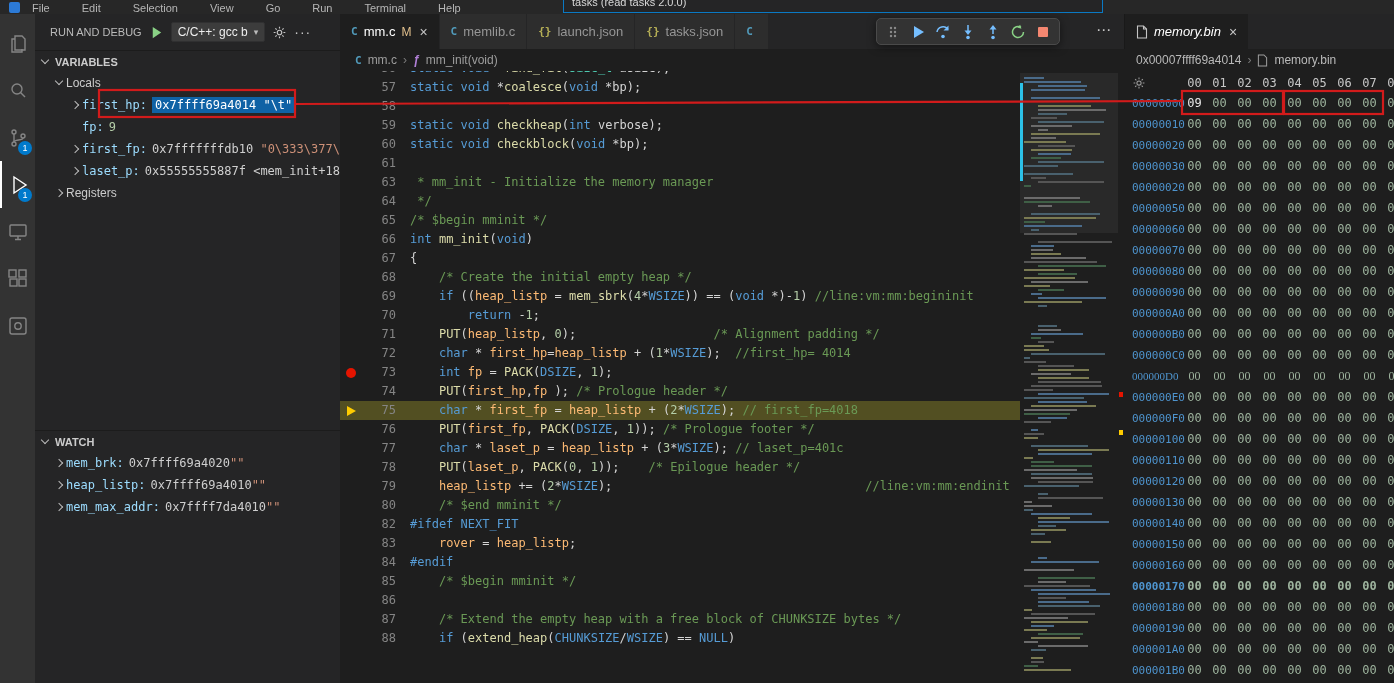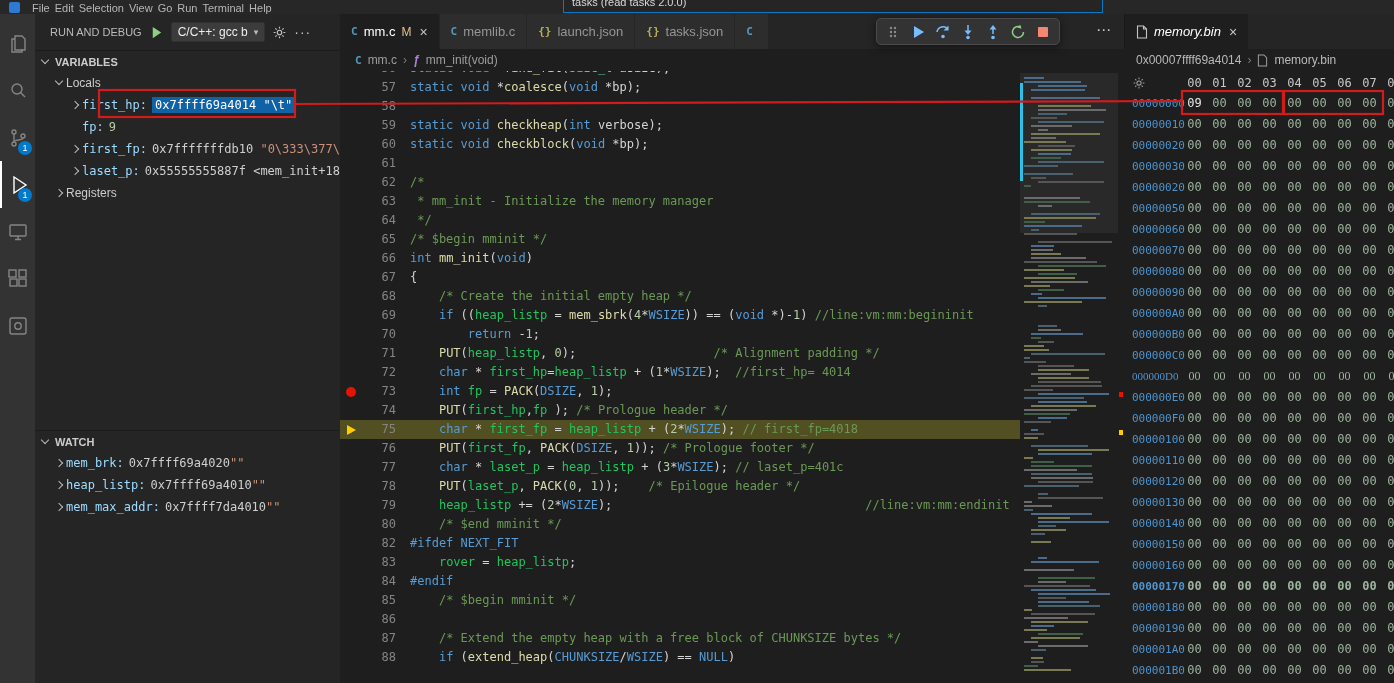--- a/index.html
+++ b/index.html
@@ -1,21 +1,21 @@
 <!DOCTYPE html>
 <html><head>
 <meta charset="utf-8">
 <style>
   html,body{margin:0;padding:0;background:#1e1e1e;width:1394px;height:683px;overflow:hidden;
     font-family:"Liberation Sans","DejaVu Sans",sans-serif;font-size:12px;color:#ccc;}
   *{box-sizing:border-box;}
   
   .titlebar{position:absolute;left:0;top:0;width:1394px;height:14px;background:#272727;overflow:hidden;z-index:5;}
   .app-icon{position:absolute;left:9px;top:2px;width:11px;height:11px;background:#2c7ad6;border-radius:2px;}
-  .menubar{position:absolute;left:32px;top:0;height:14px;display:flex;gap:5px;align-items:flex-start;}
+  .menubar{position:absolute;left:32px;top:0;height:14px;display:flex;gap:32px;align-items:flex-start;}
   .menubar span{font-size:11px;color:#b6b6b6;line-height:16px;}
   .quick-input{position:absolute;left:563px;top:0;width:540px;height:13px;background:#252526;
     border:1px solid #0a79c4;border-top:none;overflow:hidden;padding:0 8px;}
   .quick-input span{position:relative;top:-4px;display:block;font-size:11px;color:#d8d8d8;}
   
   .activitybar{position:absolute;left:0;top:14px;width:35px;bottom:0;background:#333;z-index:4;padding-top:6px;}
   .act-item{position:relative;width:35px;height:47px;display:flex;align-items:center;justify-content:center;color:#858585;}
   .act-item.active{border-left:2px solid #fff;color:#fff;}
   .act-item svg{stroke:currentColor;fill:none;stroke-width:1.4;}
   .badge{position:absolute;right:3px;bottom:6px;background:#007acc;color:#fff;border-radius:50%;
@@ -70,21 +70,21 @@
   .code-wrap{position:absolute;left:340px;top:71px;width:680px;bottom:0;overflow:hidden;background:#1e1e1e;}
   .code-inner{position:absolute;left:0;top:-12px;width:680px;}
   .code-line{display:flex;height:19px;line-height:19px;white-space:pre;
     font-family:"DejaVu Sans Mono",monospace;font-size:12px;width:680px;}
   .code-line.current{background:#524f22;}
   .glyph{width:22px;flex:none;display:flex;align-items:center;justify-content:center;}
   .lnum{width:34px;flex:none;text-align:right;color:#858585;padding-right:0;}
   .lpad{width:14px;flex:none;}
   .bp{width:10px;height:10px;border-radius:50%;background:#e51400;}
   .cur-arrow{width:0;height:0;border-left:9px solid #ffcc00;border-top:5px solid transparent;border-bottom:5px solid transparent;}
-  .tok-k{color:#569cd6;} .tok-t{color:#4ec9b0;} .tok-f{color:#dcdcaa;} .tok-v{color:#22c55e;}
+  .tok-k{color:#569cd6;} .tok-t{color:#4ec9b0;} .tok-f{color:#dcdcaa;} .tok-v{color:#fdba74;}
   .tok-n{color:#b5cea8;} .tok-c{color:#6a9955;} .tok-m{color:#569cd6;} .tok-p{color:#d4d4d4;}
   
   .minimap{position:absolute;left:1020px;top:71px;width:98px;bottom:0;background:#1e1e1e;overflow:hidden;}
   .mini-accent{position:absolute;left:0;top:12px;width:3px;height:98px;background:#2cc1e8;}
   .mini-band{position:absolute;left:0;top:2px;width:98px;height:160px;background:rgba(121,121,121,0.12);}
   .ruler{position:absolute;left:1118px;top:71px;width:6px;bottom:0;background:#1e1e1e;}
   .mark{position:absolute;left:1px;width:4px;height:5px;}
   
   .hex-tabsbar{position:absolute;left:1124px;top:14px;width:270px;height:35px;background:#252526;
     border-left:1px solid #191919;display:flex;z-index:2;}
@@ -352,21 +352,20 @@
 </div>
 
 <div class="code-wrap">
   <div class="code-inner" id="code-inner">
       <div class="code-line"><span class="glyph"></span><span class="lnum">56</span><span class="lpad"></span><span class="ltext"><span class="tok-k">static</span><span class="tok-p"> </span><span class="tok-k">void</span><span class="tok-p"> *</span><span class="tok-f">find_fit</span><span class="tok-p">(</span><span class="tok-t">size_t</span><span class="tok-p"> asize);</span></span></div>
       <div class="code-line"><span class="glyph"></span><span class="lnum">57</span><span class="lpad"></span><span class="ltext"><span class="tok-k">static</span><span class="tok-p"> </span><span class="tok-k">void</span><span class="tok-p"> *</span><span class="tok-f">coalesce</span><span class="tok-p">(</span><span class="tok-k">void</span><span class="tok-p"> *bp);</span></span></div>
       <div class="code-line"><span class="glyph"></span><span class="lnum">58</span><span class="lpad"></span></div>
       <div class="code-line"><span class="glyph"></span><span class="lnum">59</span><span class="lpad"></span><span class="ltext"><span class="tok-k">static</span><span class="tok-p"> </span><span class="tok-k">void</span><span class="tok-p"> </span><span class="tok-f">checkheap</span><span class="tok-p">(</span><span class="tok-k">int</span><span class="tok-p"> verbose);</span></span></div>
       <div class="code-line"><span class="glyph"></span><span class="lnum">60</span><span class="lpad"></span><span class="ltext"><span class="tok-k">static</span><span class="tok-p"> </span><span class="tok-k">void</span><span class="tok-p"> </span><span class="tok-f">checkblock</span><span class="tok-p">(</span><span class="tok-k">void</span><span class="tok-p"> *bp);</span></span></div>
       <div class="code-line"><span class="glyph"></span><span class="lnum">61</span><span class="lpad"></span><span class="ltext"></span></div>
-      <div class="code-line"><span class="glyph"></span><span class="lnum">62</span><span class="lpad"></span><span class="ltext"><span class="tok-c">/*</span></span></div>
       <div class="code-line"><span class="glyph"></span><span class="lnum">63</span><span class="lpad"></span><span class="ltext"><span class="tok-c"> * mm_init - Initialize the memory manager</span></span></div>
       <div class="code-line"><span class="glyph"></span><span class="lnum">64</span><span class="lpad"></span><span class="ltext"><span class="tok-c"> */</span></span></div>
       <div class="code-line"><span class="glyph"></span><span class="lnum">65</span><span class="lpad"></span><span class="ltext"><span class="tok-c">/* $begin mminit */</span></span></div>
       <div class="code-line"><span class="glyph"></span><span class="lnum">66</span><span class="lpad"></span><span class="ltext"><span class="tok-k">int</span><span class="tok-p"> </span><span class="tok-f">mm_init</span><span class="tok-p">(</span><span class="tok-k">void</span><span class="tok-p">)</span></span></div>
       <div class="code-line"><span class="glyph"></span><span class="lnum">67</span><span class="lpad"></span><span class="ltext"><span class="tok-p">{</span></span></div>
       <div class="code-line"><span class="glyph"></span><span class="lnum">68</span><span class="lpad"></span><span class="ltext"><span class="tok-p">    </span><span class="tok-c">/* Create the initial empty heap */</span></span></div>
       <div class="code-line"><span class="glyph"></span><span class="lnum">69</span><span class="lpad"></span><span class="ltext"><span class="tok-p">    </span><span class="tok-k">if</span><span class="tok-p"> ((</span><span class="tok-v">heap_listp</span><span class="tok-p"> = </span><span class="tok-f">mem_sbrk</span><span class="tok-p">(</span><span class="tok-n">4</span><span class="tok-p">*</span><span class="tok-m">WSIZE</span><span class="tok-p">)) == (</span><span class="tok-k">void</span><span class="tok-p"> *)-</span><span class="tok-n">1</span><span class="tok-p">) </span><span class="tok-c">//line:vm:mm:begininit</span></span></div>
       <div class="code-line"><span class="glyph"></span><span class="lnum">70</span><span class="lpad"></span><span class="ltext"><span class="tok-p">        </span><span class="tok-k">return</span><span class="tok-p"> -</span><span class="tok-n">1</span><span class="tok-p">;</span></span></div>
       <div class="code-line"><span class="glyph"></span><span class="lnum">71</span><span class="lpad"></span><span class="ltext"><span class="tok-p">    </span><span class="tok-f">PUT</span><span class="tok-p">(</span><span class="tok-v">heap_listp</span><span class="tok-p">, </span><span class="tok-n">0</span><span class="tok-p">);                   </span><span class="tok-c">/* Alignment padding */</span></span></div>
       <div class="code-line"><span class="glyph"></span><span class="lnum">72</span><span class="lpad"></span><span class="ltext"><span class="tok-p">    </span><span class="tok-k">char</span><span class="tok-p"> * </span><span class="tok-v">first_hp</span><span class="tok-p">=</span><span class="tok-v">heap_listp</span><span class="tok-p"> + (</span><span class="tok-n">1</span><span class="tok-p">*</span><span class="tok-m">WSIZE</span><span class="tok-p">);  </span><span class="tok-c">//first_hp= 4014</span></span></div>

